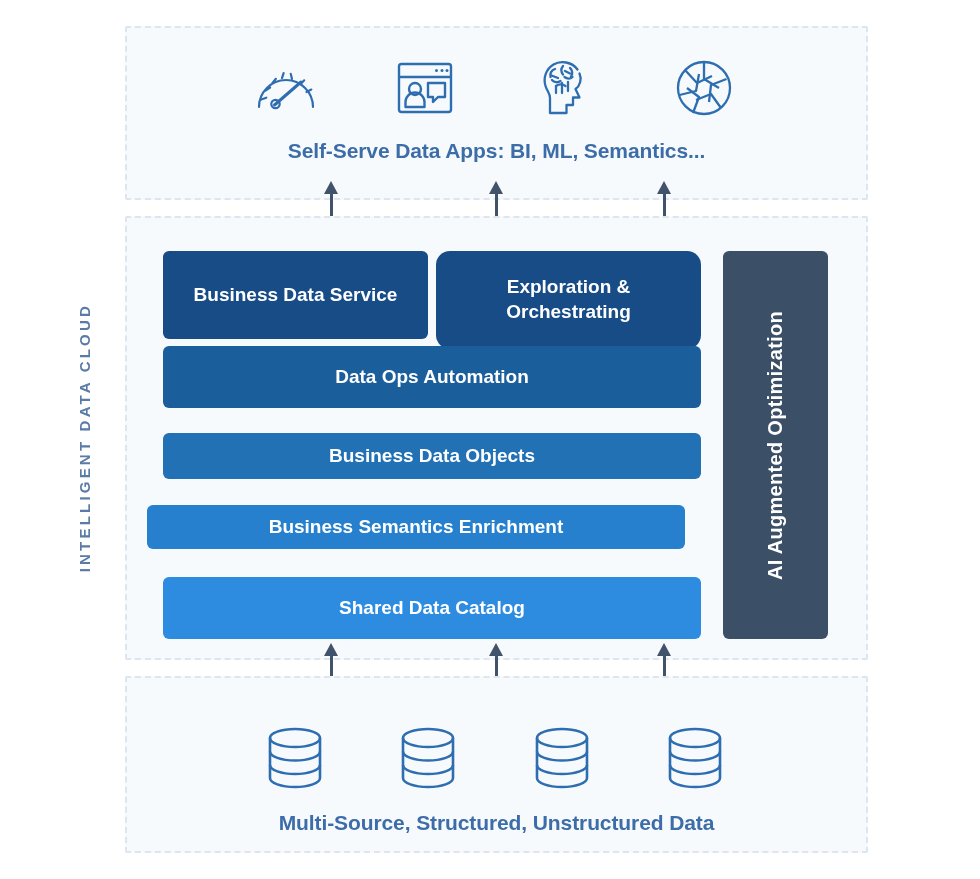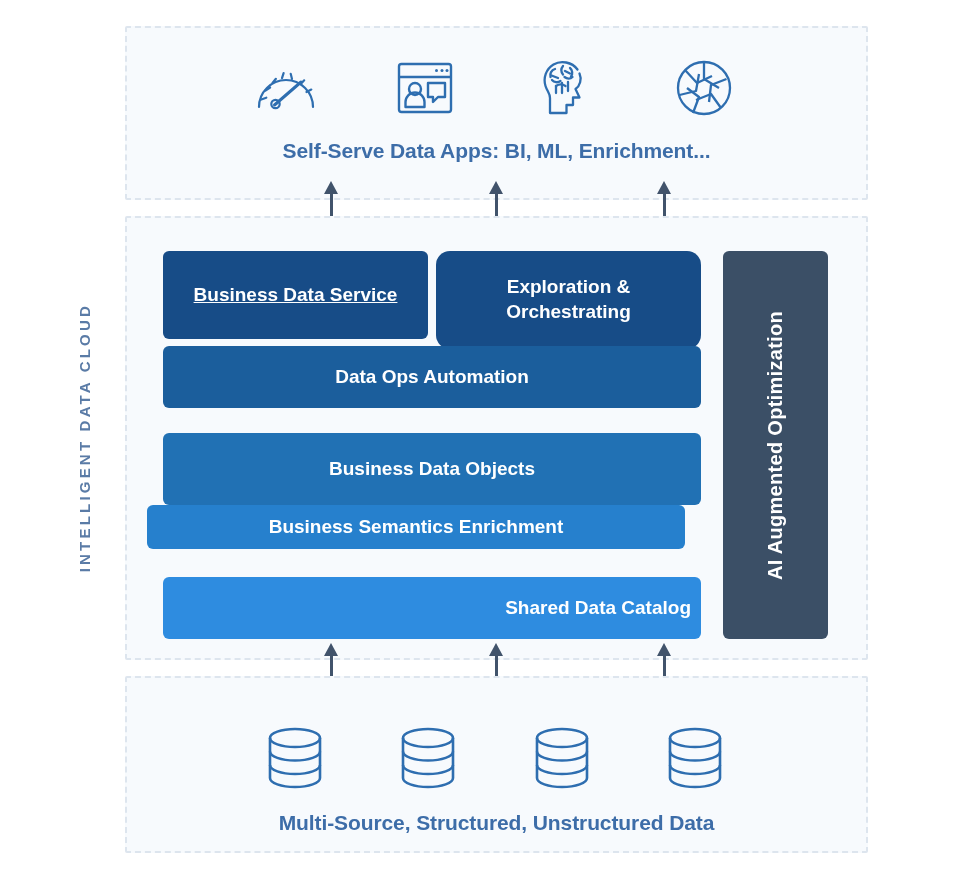--- a/index.html
+++ b/index.html
@@ -125,26 +125,26 @@
     display: flex;
     align-items: center;
     justify-content: center;
     text-align: center;
     font-weight: 700;
     font-size: 19px;
     line-height: 1.3;
     box-sizing: border-box;
     padding: 4px 10px;
   }
-  .blk-bds  { left: 163px; top: 251px; width: 265px; height: 88px; text-decoration: underline; }
+  .blk-bds  { left: 163px; top: 251px; width: 265px; height: 88px; }
   .blk-exp  { left: 436px; top: 251px; width: 265px; height: 98px; border-radius: 14px; }
   .blk-ops  { left: 163px; top: 346px; width: 538px; height: 62px; }
-  .blk-bdo  { left: 163px; top: 433px; width: 538px; height: 72px; }
+  .blk-bdo  { left: 163px; top: 433px; width: 538px; height: 46px; }
   .blk-bse  { left: 147px; top: 505px; width: 538px; height: 44px; align-items: center; }
-  .blk-sdc  { left: 163px; top: 577px; width: 538px; height: 62px; justify-content: flex-end; }
+  .blk-sdc  { left: 163px; top: 577px; width: 538px; height: 62px; }
 
   .blk-ai {
     position: absolute;
     left: 723px;
     top: 251px;
     width: 105px;
     height: 388px;
     border-radius: 6px;
     background: #3b4f66;
     display: flex;
@@ -245,21 +245,21 @@
         <path d="M53.5 22 L38 28 L36 45"></path>
         <path d="M48 51 L38 37 L23 43"></path>
         <path d="M20 56 L26 40 L14 31"></path>
         <path d="M6.5 38 L23 34 L26 17"></path>
         <path d="M12 13 L24 26 L39 19"></path>
       </svg>
     </div>
 
   </div>
 
-  <div class="caption caption-apps">Self-Serve Data Apps: BI, ML, Enrichment...</div>
+  <div class="caption caption-apps">Self-Serve Data Apps: BI, ML, Semantics...</div>
 
   <div class="arrow arrow-up-1">
     <div class="head"></div>
     <div class="shaft"></div>
   </div>
   <div class="arrow arrow-up-2">
     <div class="head"></div>
     <div class="shaft"></div>
   </div>
   <div class="arrow arrow-up-3">

